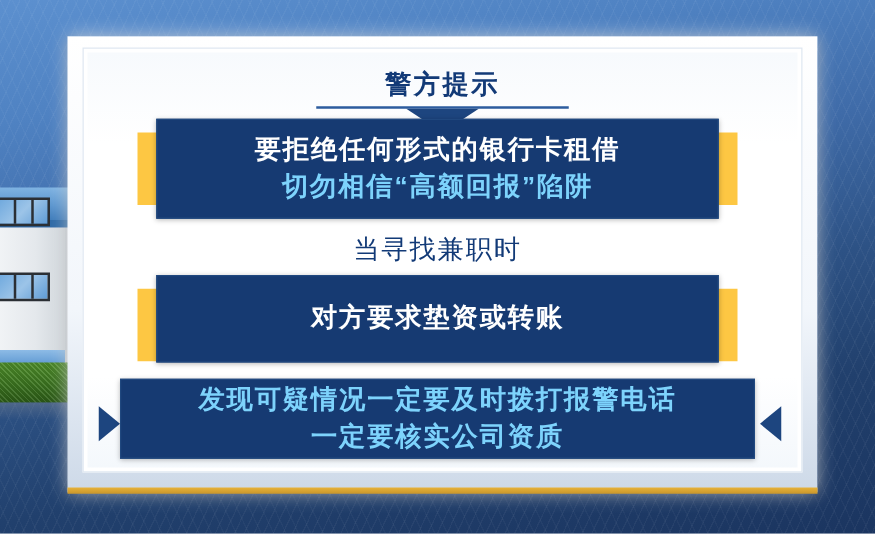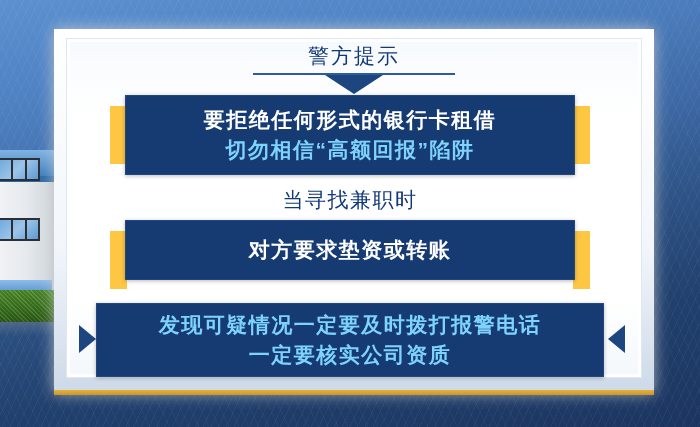--- a/index.html
+++ b/index.html
@@ -76,25 +76,25 @@
   
   #title-block {
     position: absolute;
     left: 70px;
     top: 38px;
     width: 568px;
     text-align: center;
   }
   #title-text {
     font-size: 21px;
-    font-weight: normal;
+    font-weight: bold;
     color: #123a77;
     letter-spacing: 2px;
     line-height: 30px;
-    padding-top: 3px;
+    padding-top: 15px;
   }
   #title-rule {
     width: 202px;
     height: 2px;
     margin: 2px auto 0 auto;
     background: #2d5c9e;
   }
   #title-arrow {
     width: 0;
     height: 0;
@@ -144,24 +144,24 @@
     font-size: 21px;
     font-weight: normal;
     color: #123a77;
     letter-spacing: 1.5px;
     line-height: 28px;
   }
 
   
   #block2-yl { left: 110px; top: 231px; width: 17px; height: 58px; }
   #block2-yr { left: 573px; top: 231px; width: 17px; height: 58px; }
-  #block2 { left: 125px; top: 220px; width: 450px; height: 60px; }
-
-  
-  #block3 { left: 96px; top: 303px; width: 508px; height: 74px; }
+  #block2 { left: 125px; top: 220px; width: 450px; height: 70px; }
+
+  
+  #block3 { left: 96px; top: 303px; width: 508px; height: 64px; }
   #arrow-left {
     position: absolute;
     left: 79px;
     top: 325px;
     width: 0; height: 0;
     border-top: 14px solid transparent;
     border-bottom: 14px solid transparent;
     border-left: 17px solid #1d457f;
   }
   #arrow-right {

